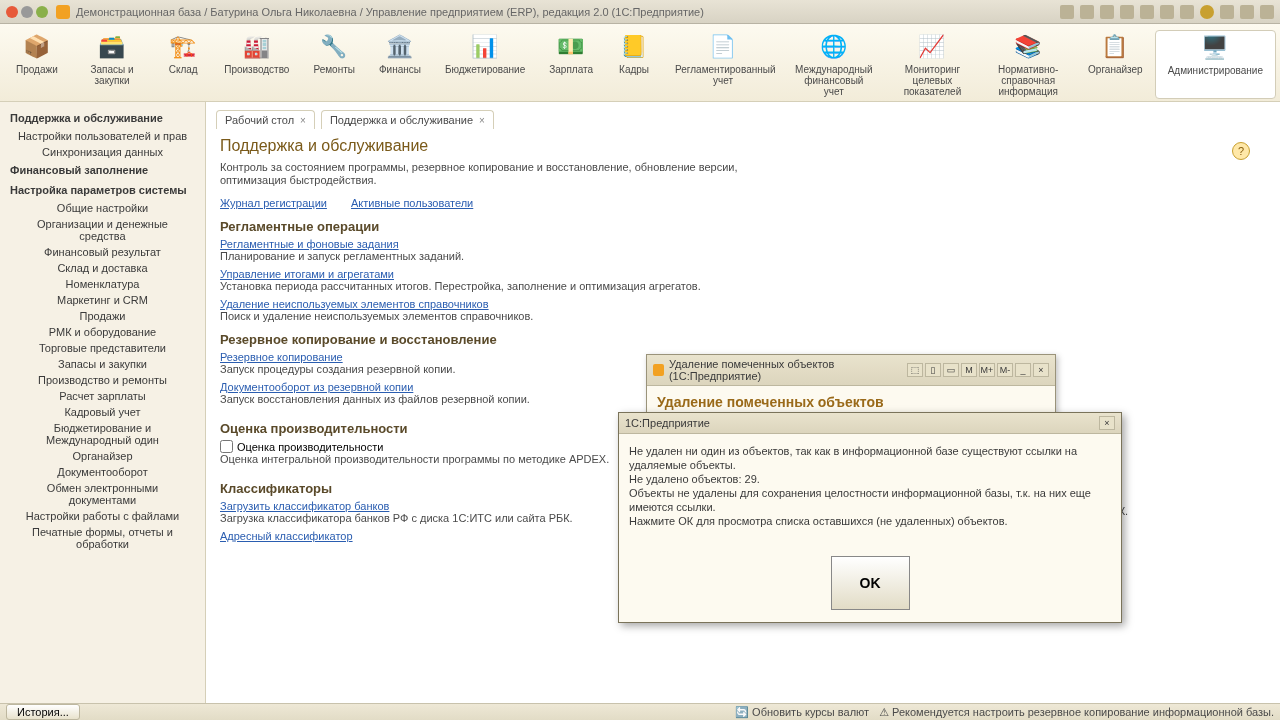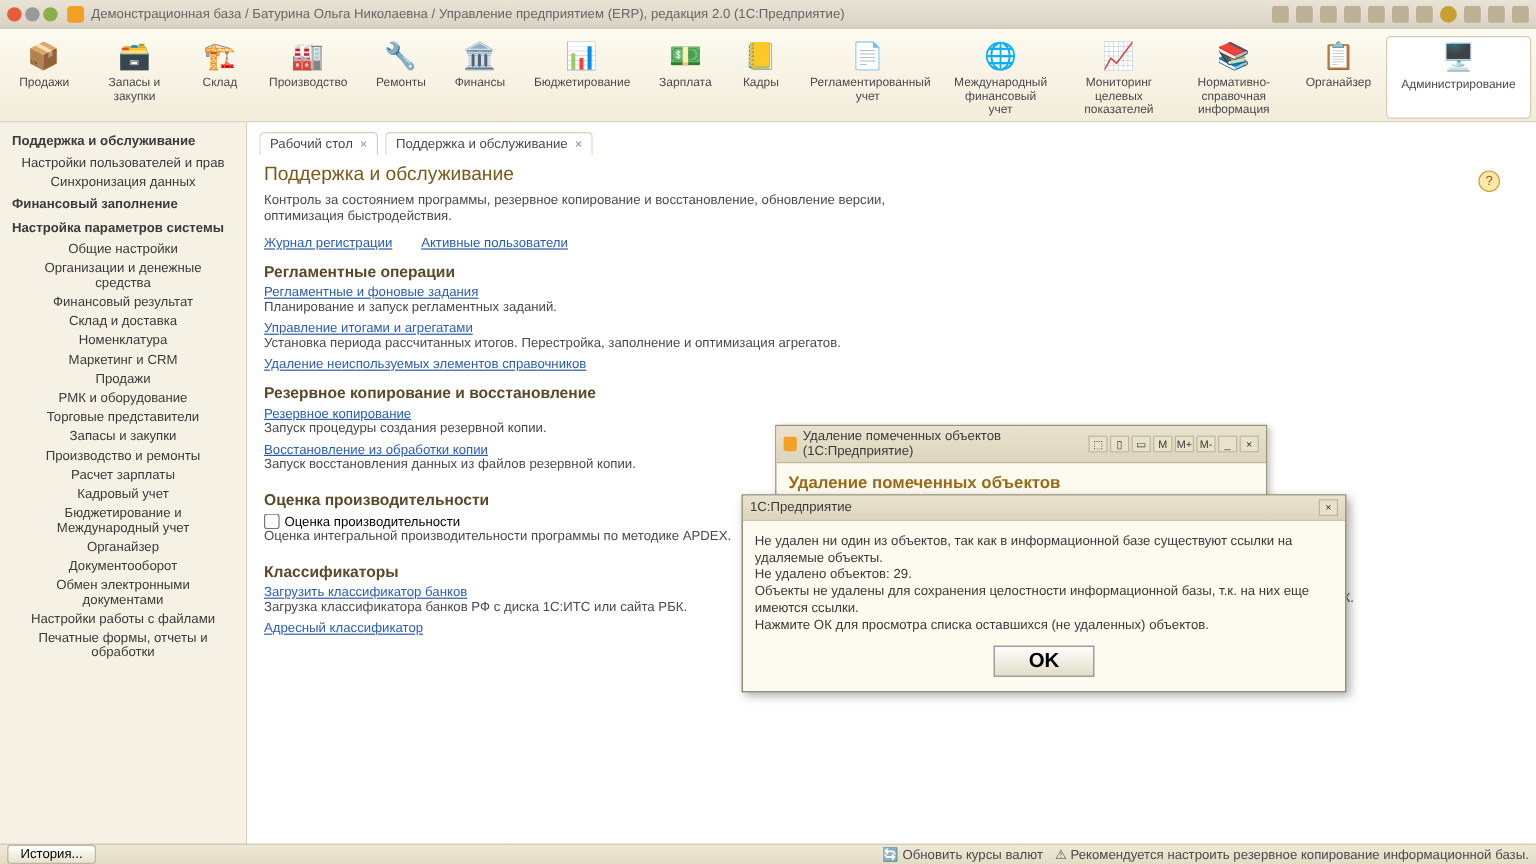--- a/index.html
+++ b/index.html
@@ -47,21 +47,21 @@
 .dialog1 .list { border: 1px solid #c8c2ac; background: #fff; margin-bottom: 6px; }
 .dialog1 .list-row { display: flex; align-items: center; gap: 6px; padding: 2px 4px; font-size: 11px; border-bottom: 1px solid #eee; }
 .dialog1 .list-row .chk { width: 10px; height: 10px; border: 1px solid #888; }
 .dialog1 .list-row .dot { width: 8px; height: 8px; background: #c33; border-radius: 50%; }
 .dialog1 .dlg-btns { display: flex; gap: 6px; justify-content: flex-end; align-items: center; }
 .dialog1 .dlg-btns button { font-size: 11px; padding: 2px 10px; border: 1px solid #bdb79f; background: linear-gradient(#fff,#eee6ce); border-radius: 3px; cursor: pointer; }
 .dialog1 .dlg-btns button.primary { background: linear-gradient(#ffe8a8,#f5c768); font-weight: bold; }
 .dialog1 .help { width: 16px; height: 16px; border: 1px solid #c8a030; border-radius: 50%; background: #ffe8a8; display: flex; align-items: center; justify-content: center; font-size: 10px; color: #8a6010; }
 .dialog2 { position: absolute; left: 412px; top: 310px; width: 504px; background: #fdfaf0; border: 1px solid #7a735a; box-shadow: 3px 3px 8px rgba(0,0,0,.35); z-index: 10; }
 .dialog2 .dlg-body { padding: 10px; font-size: 11px; color: #3a3a3a; line-height: 14px; }
-.dialog2 .ok-btn { display: block; margin: 10px auto 2px; padding: 2px 28px; font-size: 17px; font-weight: bold; border: 1px solid #888; background: linear-gradient(#fff,#e2dcc6); cursor: pointer; }
+.dialog2 .ok-btn { display: block; margin: 28px auto 2px; padding: 18px 28px; font-size: 14px; font-weight: bold; border: 1px solid #888; background: linear-gradient(#fff,#e2dcc6); cursor: pointer; }
 .dropdown-arrow { width: 14px; background: #eee8d0; border-left: 1px solid #c8c2ac; display: flex; align-items: center; justify-content: center; font-size: 8px; color: #666; }
 .help-circle { position: absolute; right: 30px; top: 40px; width: 18px; height: 18px; border: 1px solid #c8a030; border-radius: 50%; background: #ffe8a8; display: flex; align-items: center; justify-content: center; font-size: 11px; color: #8a6010; }
 </style>
 </head>
 <body>
 
 <div class="titlebar">
   <div class="win-btns">
     <div class="win-btn wb-close"></div>
     <div class="win-btn wb-min"></div>
@@ -160,21 +160,21 @@
       <div class="side-link">Склад и доставка</div>
       <div class="side-link">Номенклатура</div>
       <div class="side-link">Маркетинг и CRM</div>
       <div class="side-link">Продажи</div>
       <div class="side-link">РМК и оборудование</div>
       <div class="side-link">Торговые представители</div>
       <div class="side-link">Запасы и закупки</div>
       <div class="side-link">Производство и ремонты</div>
       <div class="side-link">Расчет зарплаты</div>
       <div class="side-link">Кадровый учет</div>
-      <div class="side-link">Бюджетирование и Международный учет</div>
+      <div class="side-link">Бюджетирование и Международный один</div>
       <div class="side-link">Органайзер</div>
       <div class="side-link">Документооборот</div>
       <div class="side-link">Обмен электронными документами</div>
       <div class="side-link">Настройки работы с файлами</div>
       <div class="side-link">Печатные формы, отчеты и обработки</div>
     </div>
   <div class="content">
     <div class="tabs" id="tabs">
         <div class="tab">
           <span>Рабочий стол</span>
@@ -194,27 +194,28 @@
       </div>
       <div class="help-circle">?</div>
 
       <div class="section">
         <h2>Регламентные операции</h2>
         <a class="lk">Регламентные и фоновые задания</a>
         <div class="sub">Планирование и запуск регламентных заданий.</div>
         <a class="lk">Управление итогами и агрегатами</a>
         <div class="sub">Установка периода рассчитанных итогов. Перестройка, заполнение и оптимизация агрегатов.</div>
         <a class="lk">Удаление неиспользуемых элементов справочников</a>
+        <div class="sub">Поиск и удаление неиспользуемых элементов справочников.</div>
       </div>
 
       <div class="section">
         <h2>Резервное копирование и восстановление</h2>
         <a class="lk">Резервное копирование</a>
         <div class="sub">Запуск процедуры создания резервной копии.</div>
-        <a class="lk">Восстановление из обработки копии</a>
+        <a class="lk">Документооборот из резервной копии</a>
         <div class="sub">Запуск восстановления данных из файлов резервной копии.</div>
       </div>
 
       <div class="section two-col">
         <div style="flex:1">
           <h2>Оценка производительности</h2>
           <label class="check">
               <input type="checkbox" style="">
               <span>Оценка производительности</span>
             </label>

